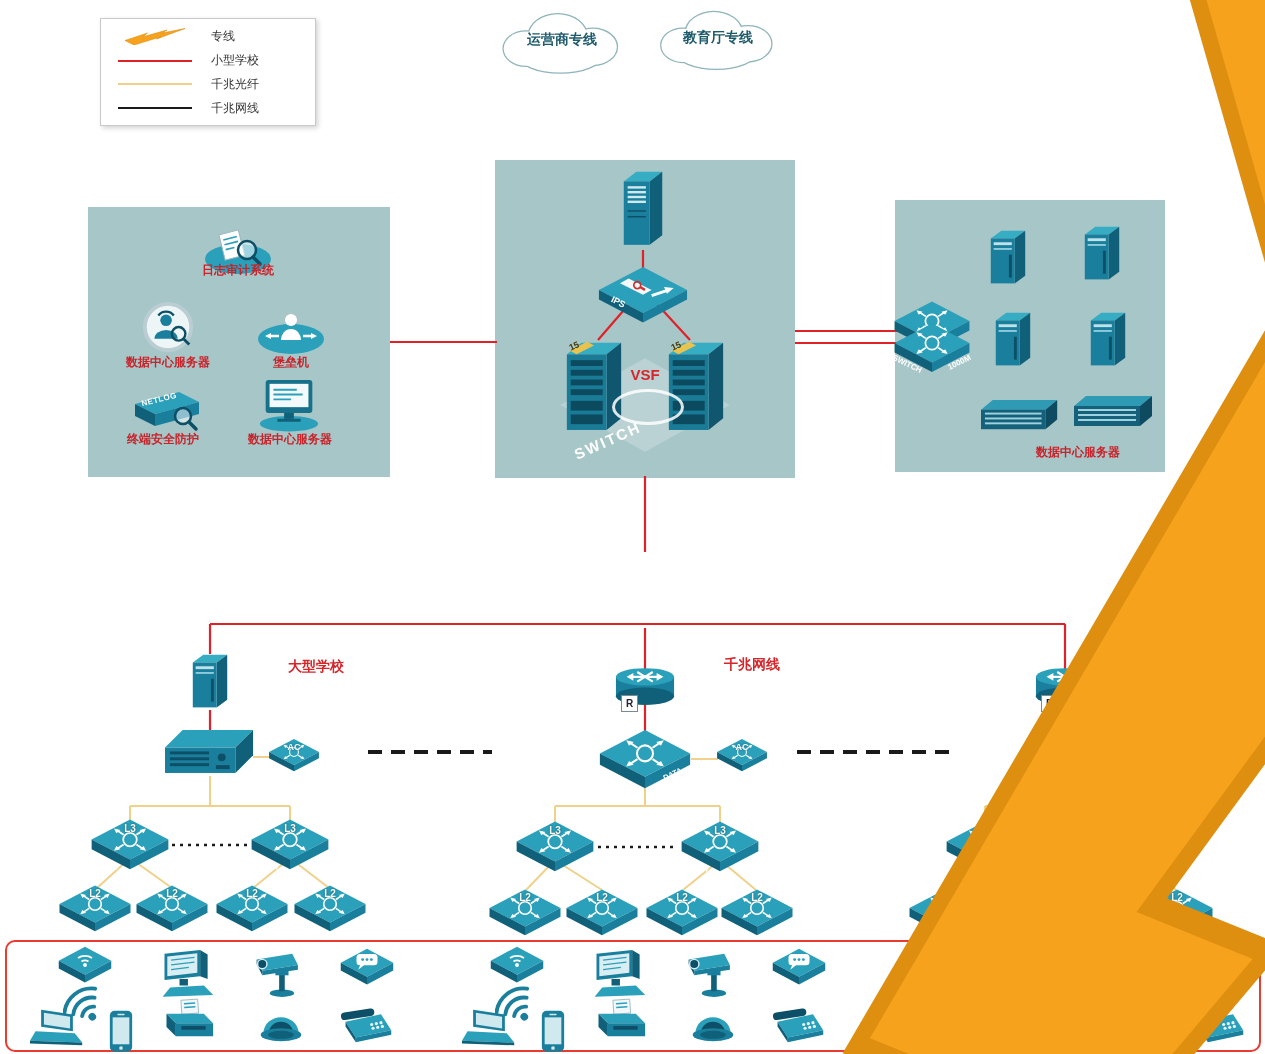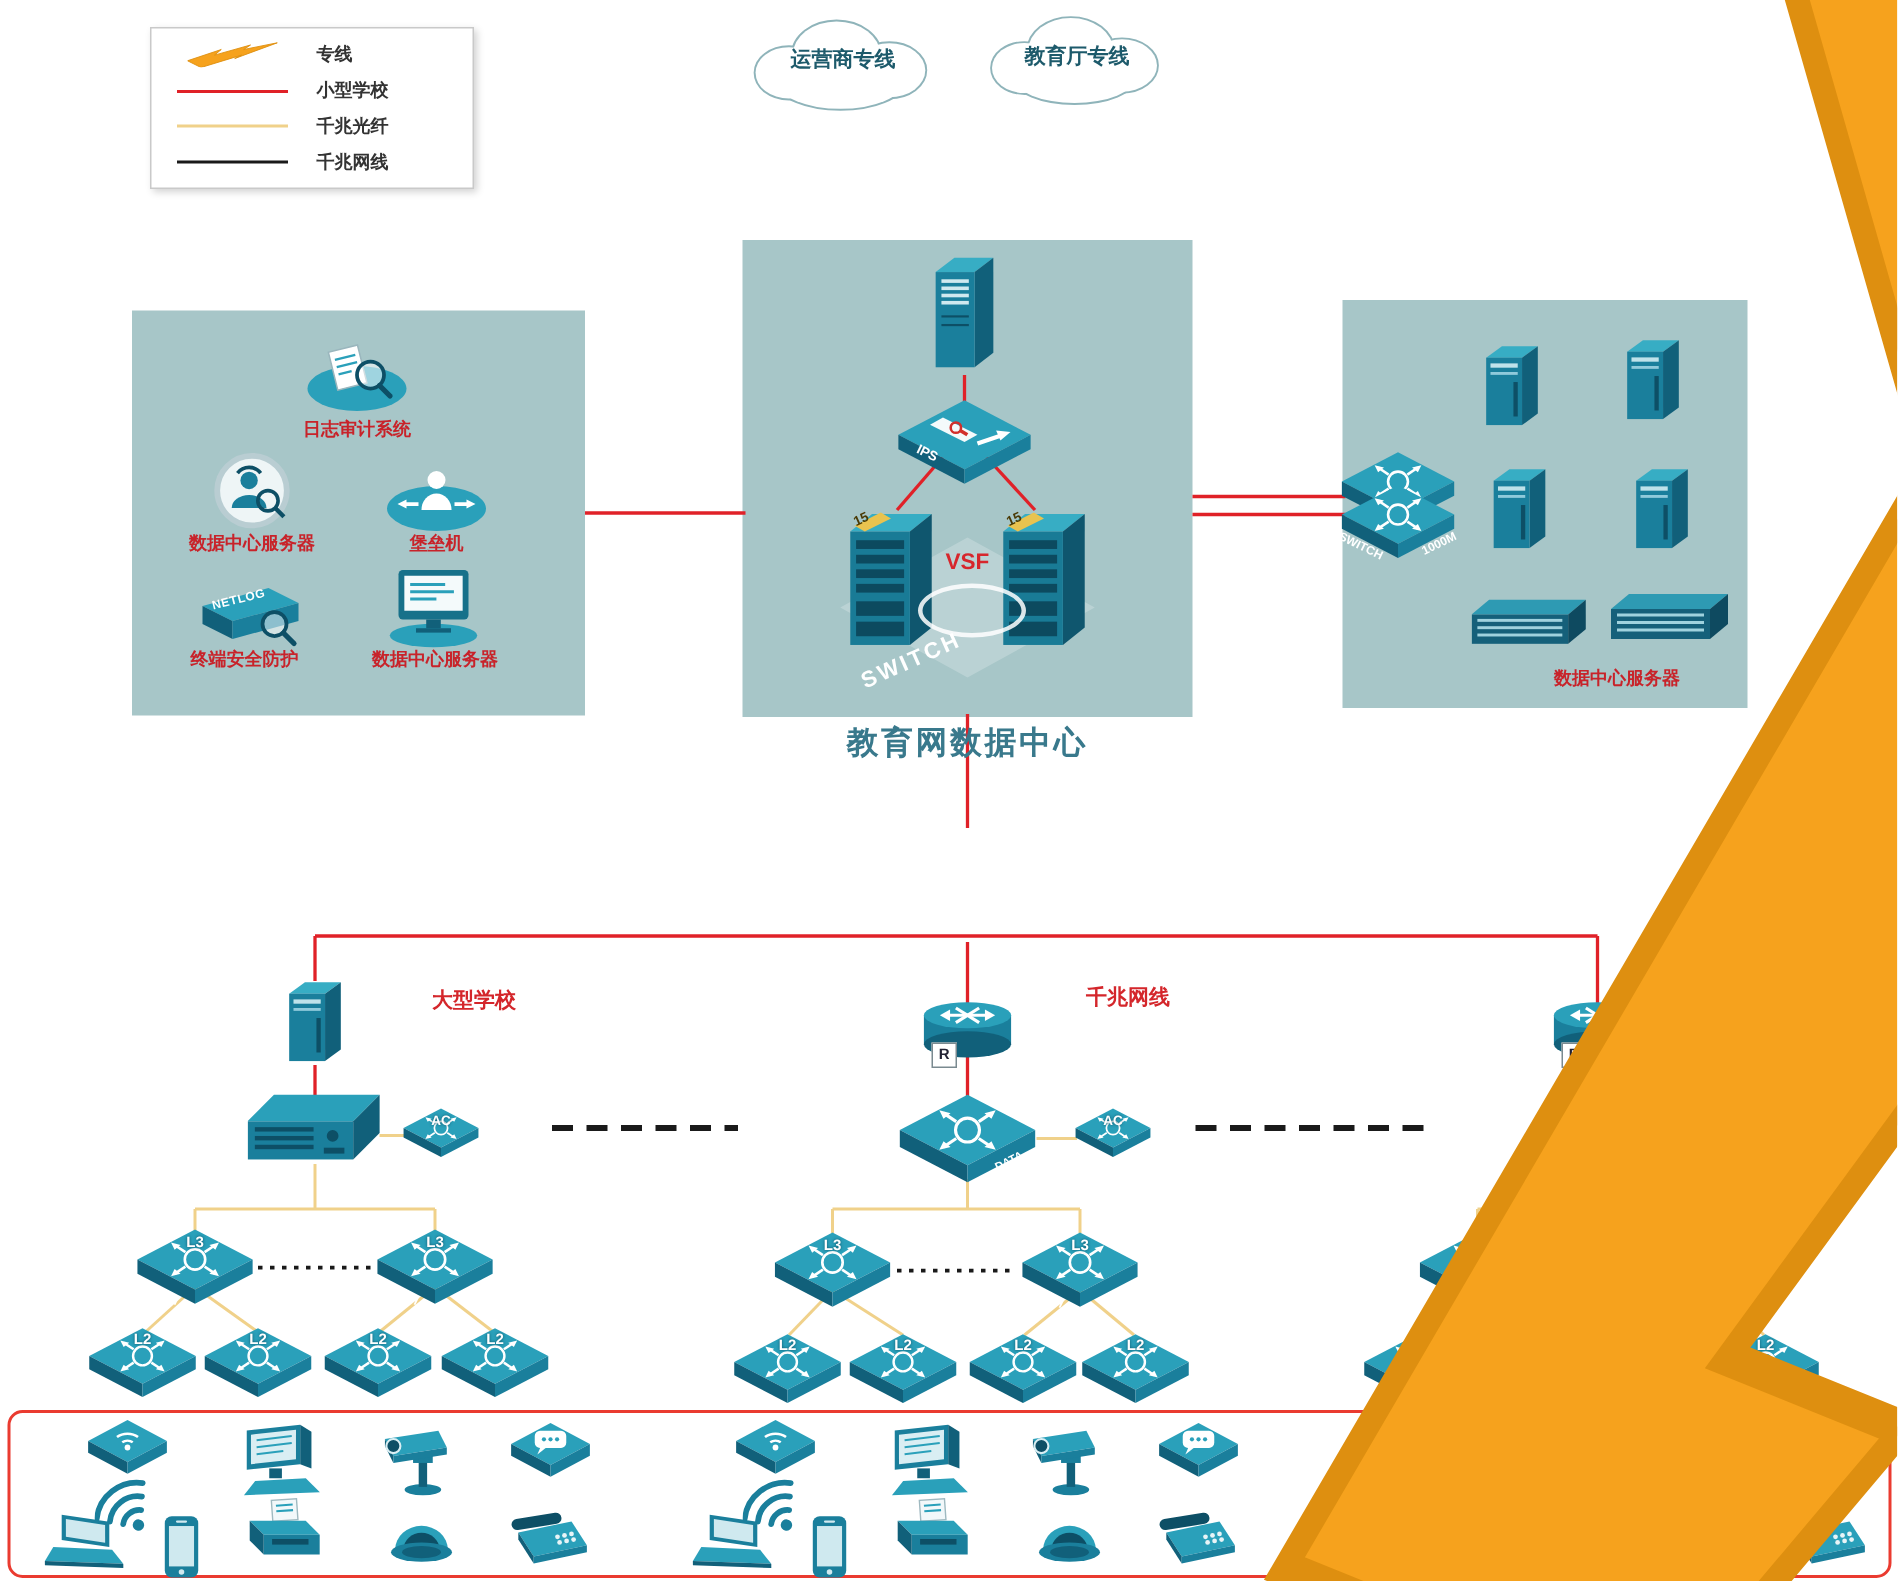--- a/index.html
+++ b/index.html
@@ -8,21 +8,21 @@
   #wires{position:absolute;left:0;top:0;z-index:2;pointer-events:none;}
   #bolts{position:absolute;left:0;top:0;z-index:5;pointer-events:none;}
   .dev{position:absolute;z-index:3;}
   .dev svg{display:block;width:100%;height:auto;}
   .cloud{position:absolute;z-index:4;}
   .cloud svg{display:block;width:100%;height:100%;overflow:visible;}
   .cloud span{position:absolute;left:0;right:0;top:38%;text-align:center;font-weight:bold;}
   .cloud.top span{color:#1d5a6b;font-size:14px;}
   .cloud.man span{color:#3a5a66;font-size:19px;letter-spacing:4px;top:42%;}
   .legend{position:absolute;left:100px;top:18px;width:198px;height:96px;background:#fff;border:1px solid #c9c9c9;box-shadow:2px 2px 5px rgba(0,0,0,.18);z-index:6;display:flex;flex-direction:column;justify-content:space-around;padding:5px 8px;}
-  .lrow{display:flex;align-items:center;gap:10px;font-weight:bold;}
+  .lrow{display:flex;align-items:center;gap:10px;}
   .lsym{width:92px;display:flex;justify-content:center;align-items:center;}
   .lline{width:74px;height:0;}
   .ltext{font-size:12px;color:#333;}
   .rlab{position:absolute;z-index:3;color:#c8232a;font-weight:bold;font-size:12px;text-align:center;}
   .slab{position:absolute;z-index:3;color:#d4262b;font-weight:bold;font-size:14px;}
   .title{position:absolute;left:515px;top:481px;width:260px;text-align:center;color:#39798c;font-size:21px;font-weight:bold;letter-spacing:2px;z-index:3;}
   .sw{position:absolute;z-index:3;}
   .sw svg{display:block;width:100%;height:auto;}
   .sw i{font-style:normal;position:absolute;color:#fff;font-weight:bold;white-space:nowrap;}
   .sw .b{left:50%;top:8%;transform:translateX(-50%);font-size:10px;text-shadow:0 0 2px rgba(7,70,90,.9);}
@@ -444,28 +444,27 @@
   </div>
   <div class="dev" style="left:664px;top:333px;width:64px">
     <svg viewBox="0 0 66 118">
         <use href="#sym-core"></use>
       </svg>
     <i class="tag">15</i>
   </div>
   <div class="ring"></div>
   <div class="vsf">VSF</div>
   <div class="bigswitch">SWITCH</div>
-  <div class="title">教育网数据中心</div>
 
   <div class="dev" style="left:202px;top:226px;width:72px">
       <svg viewBox="0 0 72 52">
         <use href="#sym-audit"></use>
       </svg>
     </div>
-  <div class="rlab" style="left:177px;top:278px;width:122px">日志审计系统</div>
+  <div class="rlab" style="left:177px;top:262px;width:122px">日志审计系统</div>
   <div class="dev" style="left:139px;top:300px;width:58px">
       <svg viewBox="0 0 60 58">
         <use href="#sym-endpointsec"></use>
       </svg>
     </div>
   <div class="rlab" style="left:107px;top:354px;width:122px">数据中心服务器</div>
   <div class="dev" style="left:255px;top:306px;width:72px">
       <svg viewBox="0 0 72 52">
         <use href="#sym-bastion"></use>
       </svg>

